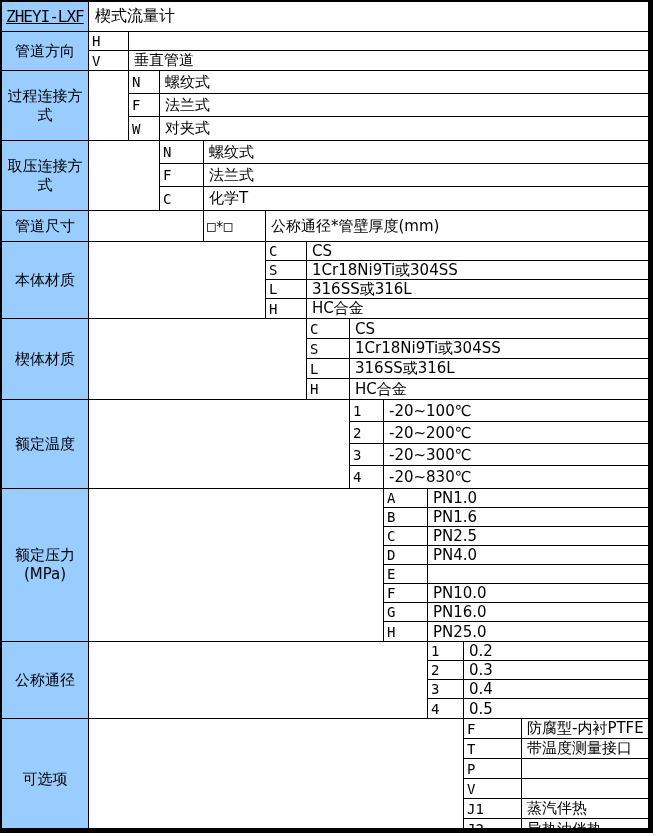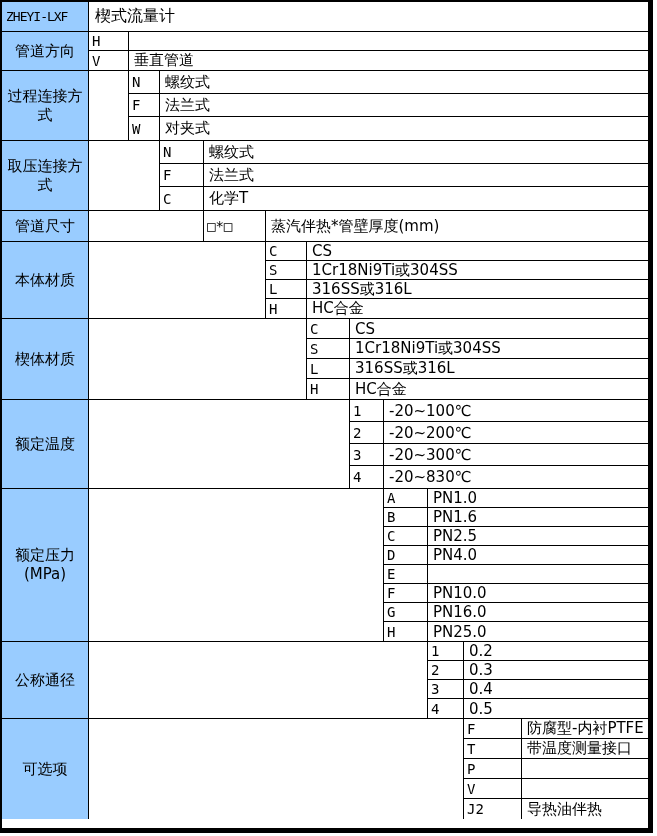--- a/index.html
+++ b/index.html
@@ -16,21 +16,21 @@
     overflow:hidden;
     background:#fff;
   }
   .hdr-row{
     display:flex;height:30px;border-bottom:1px solid #000;box-sizing:border-box;
   }
   .cell{box-sizing:border-box;display:flex;align-items:center;}
   .model-cell{
     width:87px;background:var(--blue);border-right:1px solid #000;
     font-family:"DejaVu Sans Mono","Liberation Mono",monospace;
-    font-size:13px;padding-left:4px;letter-spacing:-1px;
+    font-size:16px;padding-left:4px;letter-spacing:-1px;text-decoration:underline;
   }
   .product-cell{flex:1;font-size:16px;padding-left:6px;}
   .section{display:flex;border-bottom:1px solid #000;box-sizing:border-box;}
   .section:last-child{border-bottom:none;}
   .sec-label{
     width:87px;flex:0 0 87px;background:var(--blue);border-right:1px solid #000;
     display:flex;align-items:center;justify-content:center;text-align:center;
     font-size:15px;line-height:19px;white-space:pre-line;padding:0 3px;box-sizing:border-box;
   }
   .spacer{flex:0 0 auto;border-right:1px solid #000;box-sizing:border-box;background:#fff;}
@@ -103,21 +103,21 @@
             <div class="desc-cell">化学T</div>
           </div>
         </div>
       </div>
       <div class="section">
         <div class="sec-label">管道尺寸</div>
         <div class="spacer" style="flex-basis: 115px;"></div>
         <div class="rows">
           <div class="opt-row" style="height: 30px;">
             <div class="code-cell" style="flex-basis: 62px;">□*□</div>
-            <div class="desc-cell">蒸汽伴热*管壁厚度(mm)</div>
+            <div class="desc-cell">公称通径*管壁厚度(mm)</div>
           </div>
         </div>
       </div>
       <div class="section">
         <div class="sec-label">本体材质</div>
         <div class="spacer" style="flex-basis: 177px;"></div>
         <div class="rows">
           <div class="opt-row" style="height: 19px;">
             <div class="code-cell" style="flex-basis: 41px;">C</div>
             <div class="desc-cell">CS</div>
@@ -250,20 +250,24 @@
           </div>
           <div class="opt-row" style="height: 20px;">
             <div class="code-cell" style="flex-basis: 58px;">T</div>
             <div class="desc-cell">带温度测量接口</div>
           </div>
           <div class="opt-row" style="height: 20px;">
             <div class="code-cell" style="flex-basis: 58px;">P</div>
           </div>
           <div class="opt-row" style="height: 20px;">
             <div class="code-cell" style="flex-basis: 58px;">V</div>
+          </div>
+          <div class="opt-row" style="height: 20px;">
+            <div class="code-cell" style="flex-basis: 58px;">J1</div>
+            <div class="desc-cell">蒸汽伴热</div>
           </div>
           <div class="opt-row" style="height: 20px;">
             <div class="code-cell" style="flex-basis: 58px;">J2</div>
             <div class="desc-cell">导热油伴热</div>
           </div>
         </div>
       </div>
     </div>
 </div>
 

